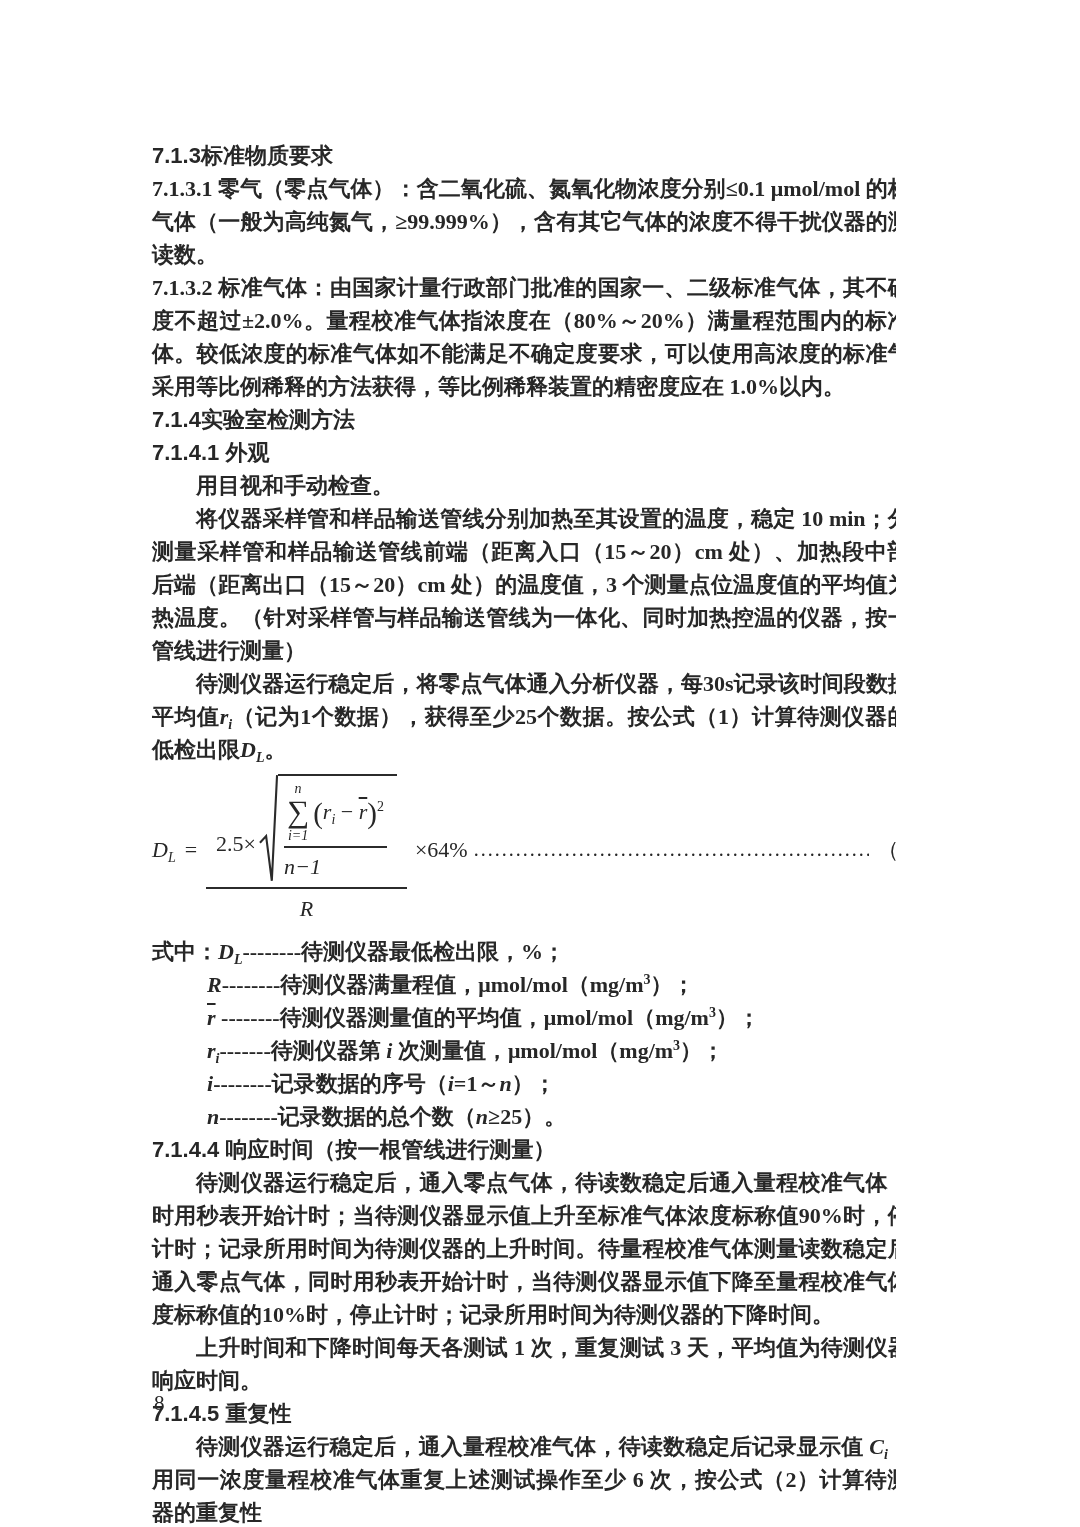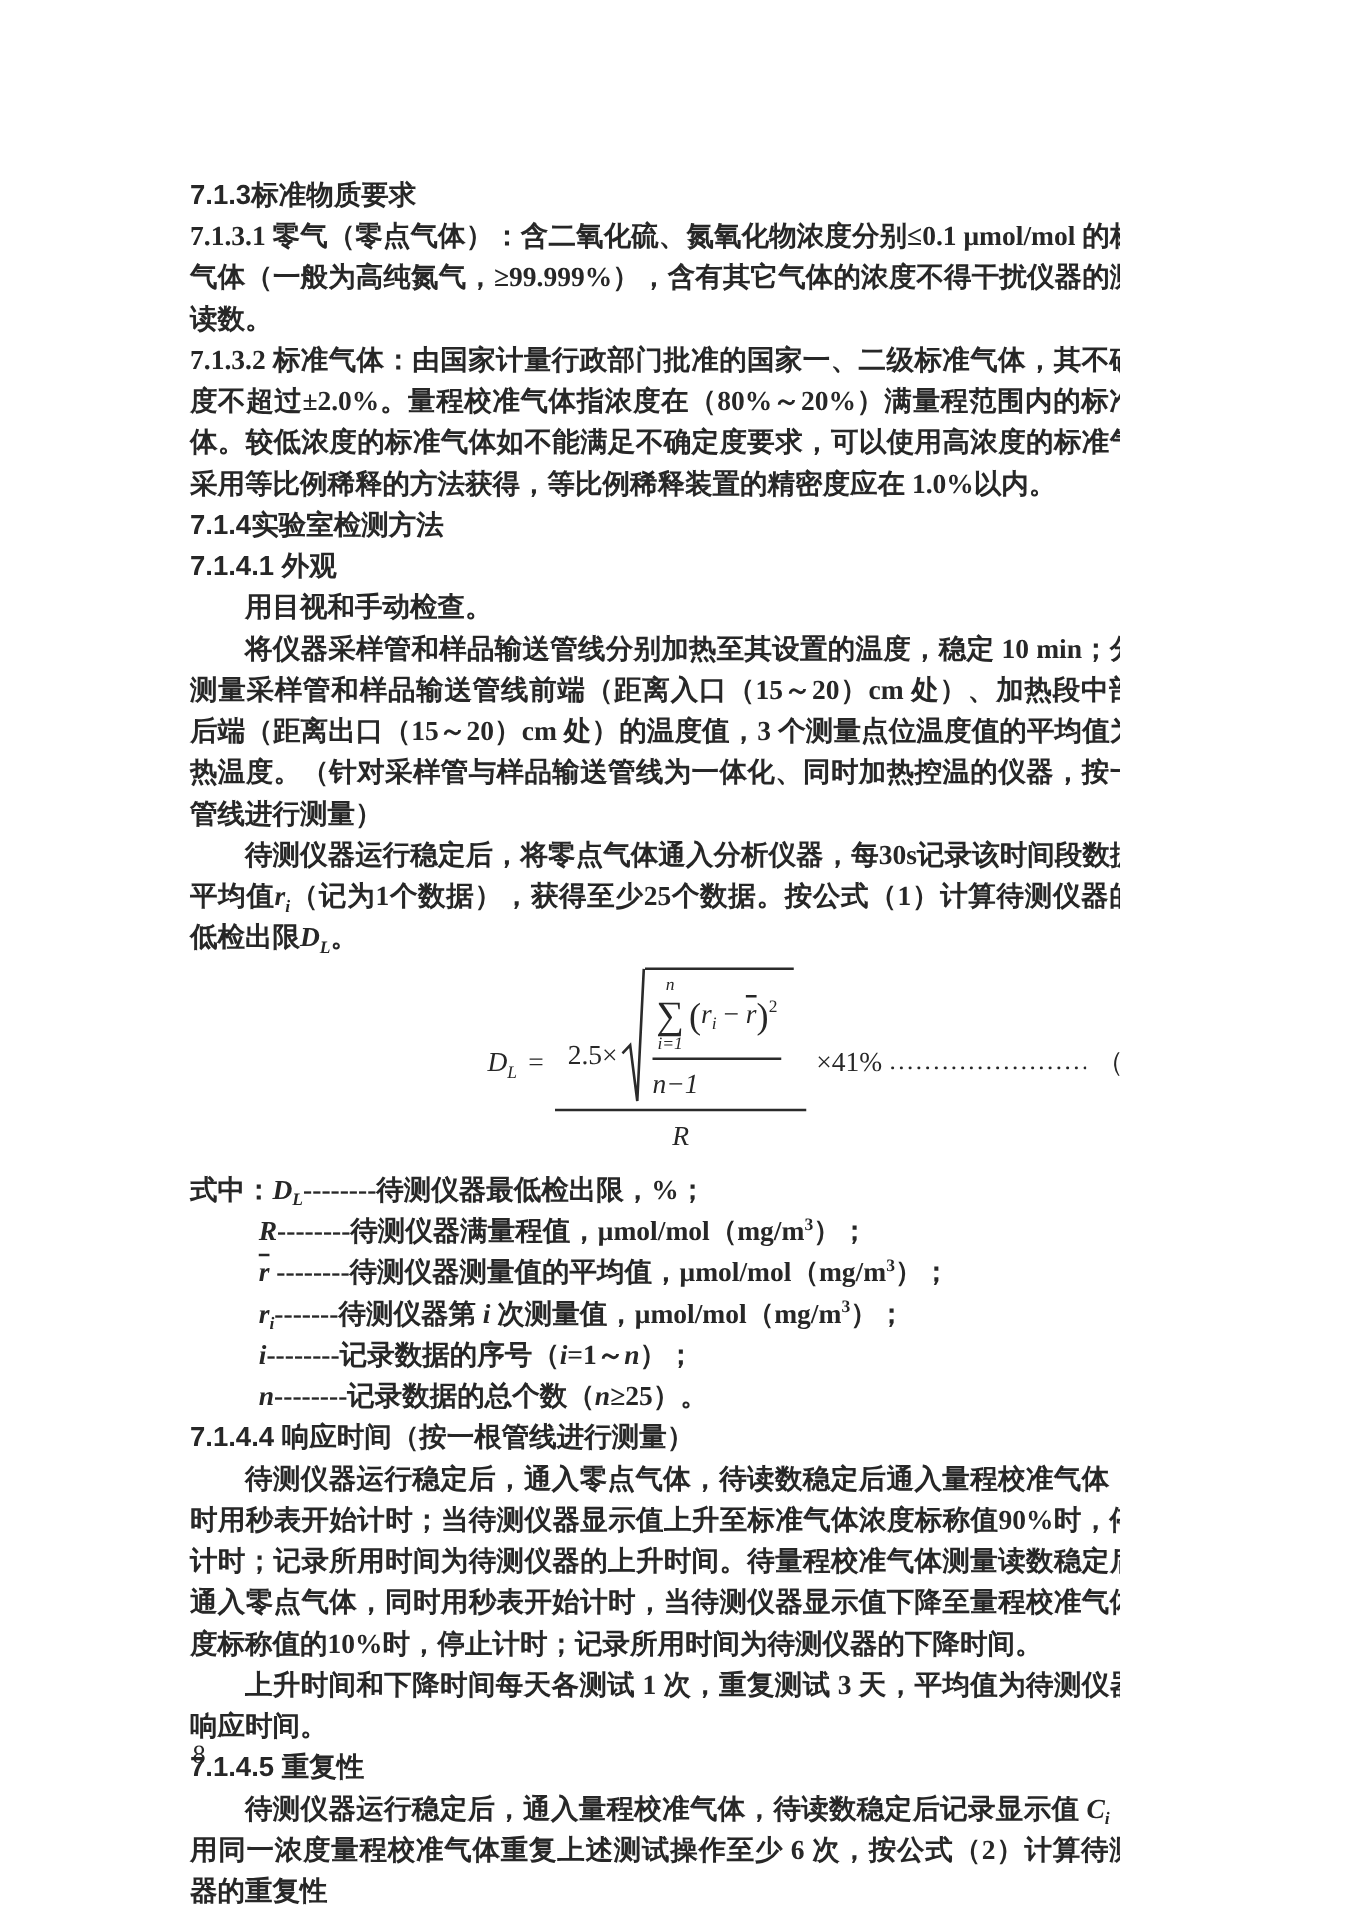--- a/index.html
+++ b/index.html
@@ -33,21 +33,21 @@
   sup { font-style: normal; }
   .ol { text-decoration: overline; }
   i.ol { font-style: italic; }
 
   
   .formula-row {
     display: flex;
     align-items: center;
     padding: 8px 0 10px 0;
   }
-  .f-lhs { margin-left: 238px; white-space: nowrap; }
+  .f-lhs { white-space: nowrap; }
   .f-eq { margin: 0 9px; }
   .bigfrac { display: inline-flex; flex-direction: column; align-items: center; }
   .bf-num { display: inline-flex; align-items: center; padding: 0 10px 4px 10px; }
   .coef { padding-right: 3px; white-space: nowrap; margin-top: 29px; }
   .sqrt { display: inline-flex; align-items: stretch; }
   .sqrt svg { width: 19px; align-self: stretch; height: auto; }
   .rad-body {
     border-top: 2px solid #2b2b2b;
     padding: 5px 10px 0 6px;
     display: flex;
@@ -126,21 +126,21 @@
                   </span>
                   <span class="expr"><span class="paren">(</span><i>r</i><sub>i</sub><span> − </span><i class="ol">r</i><span class="paren">)</span><sup>2</sup></span>
                 </span>
                 <span class="if-den">n−1</span>
               </span>
             </span>
           </span>
         </span>
         <span class="bf-den">R</span>
       </span>
-      <span class="f-mul">×41%</span>
+      <span class="f-mul">×64%</span>
       <span class="f-dots">....................................................................</span>
       <span class="f-no">（1）</span>
     </div>
   <div class="def-row"><span class="seg">式中：</span><i class="seg">D</i><sub class="seg">L</sub><span class="seg">--------待测仪器最低检出限，%；</span></div>
       <div class="def-row hang"><i class="seg">R</i><span class="seg">--------待测仪器满量程值，μmol/mol（mg/m</span><sup class="seg">3</sup><span class="seg">）；</span></div>
       <div class="def-row hang"><i class="seg ol">r</i><span class="seg"> --------待测仪器测量值的平均值，μmol/mol（mg/m</span><sup class="seg">3</sup><span class="seg">）；</span></div>
       <div class="def-row hang"><i class="seg">r</i><sub class="seg">i</sub><span class="seg">-------待测仪器第 </span><i class="seg">i</i><span class="seg"> 次测量值，μmol/mol（mg/m</span><sup class="seg">3</sup><span class="seg">）；</span></div>
       <div class="def-row hang"><i class="seg">i</i><span class="seg">--------记录数据的序号（</span><i class="seg">i</i><span class="seg">=1～</span><i class="seg">n</i><span class="seg">）；</span></div>
       <div class="def-row hang"><i class="seg">n</i><span class="seg">--------记录数据的总个数（</span><i class="seg">n</i><span class="seg">≥25）。</span></div>
       <div class="h4"><span class="seg">7.1.4.4 响应时间（按一根管线进行测量）</span></div>

